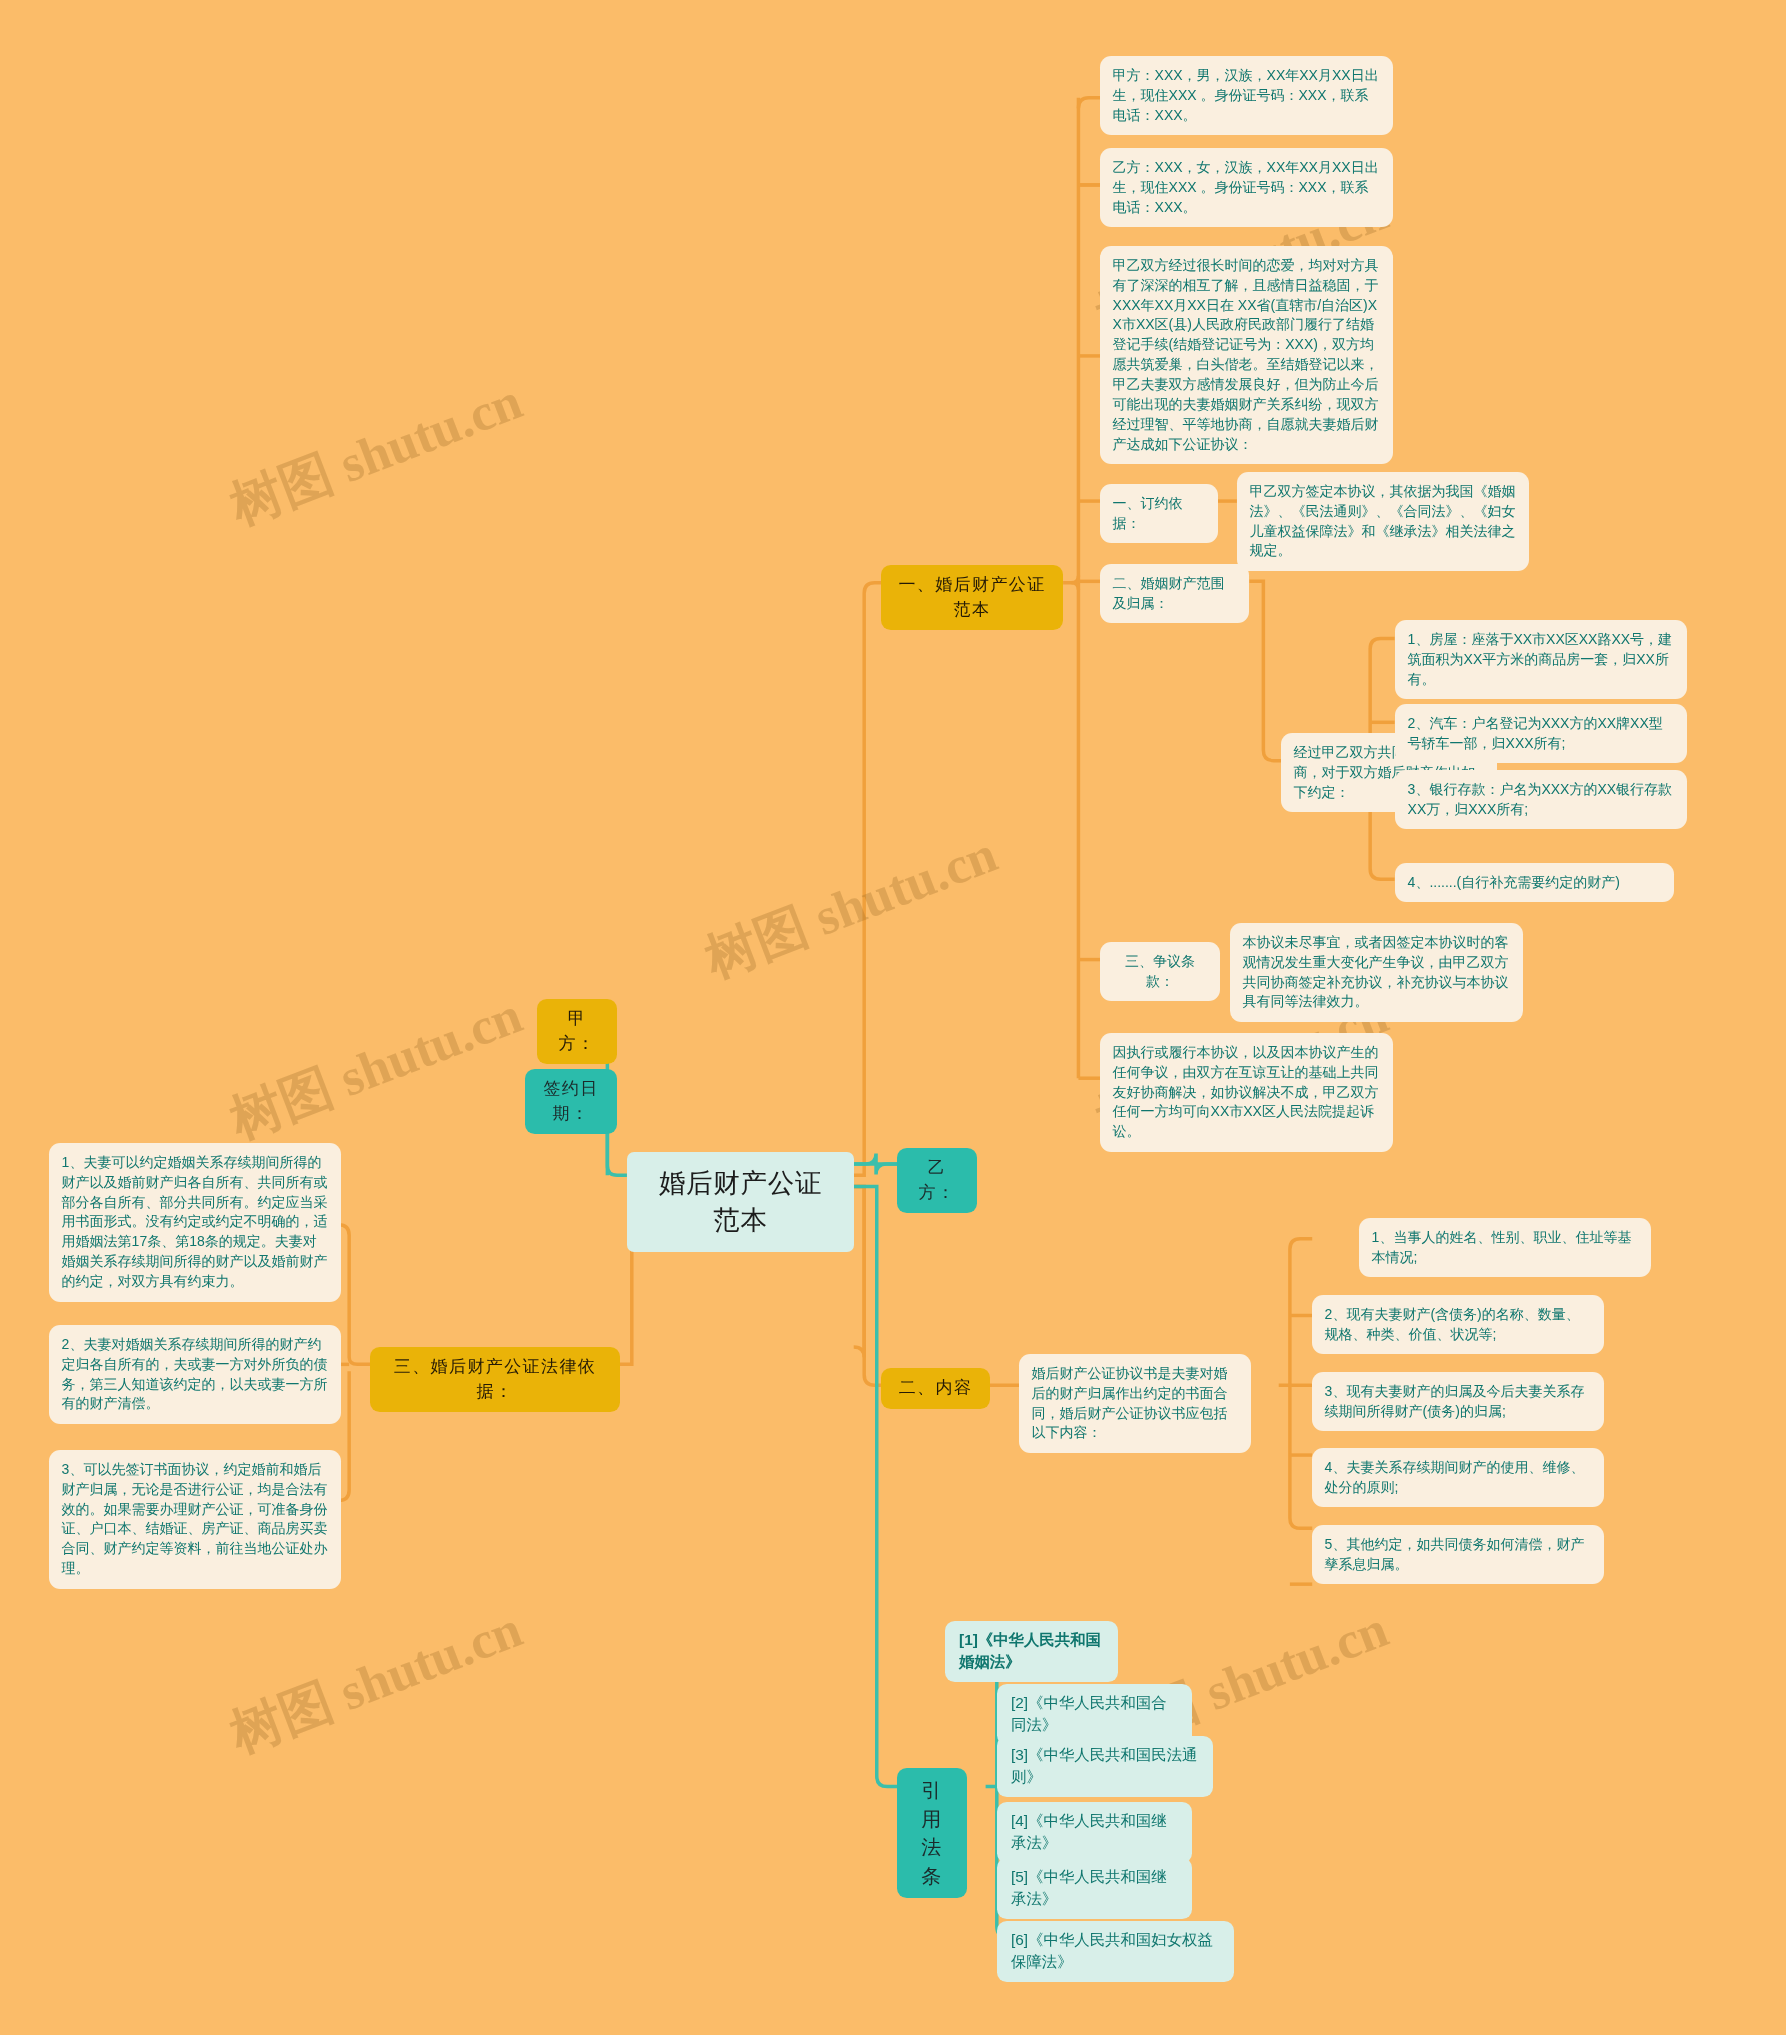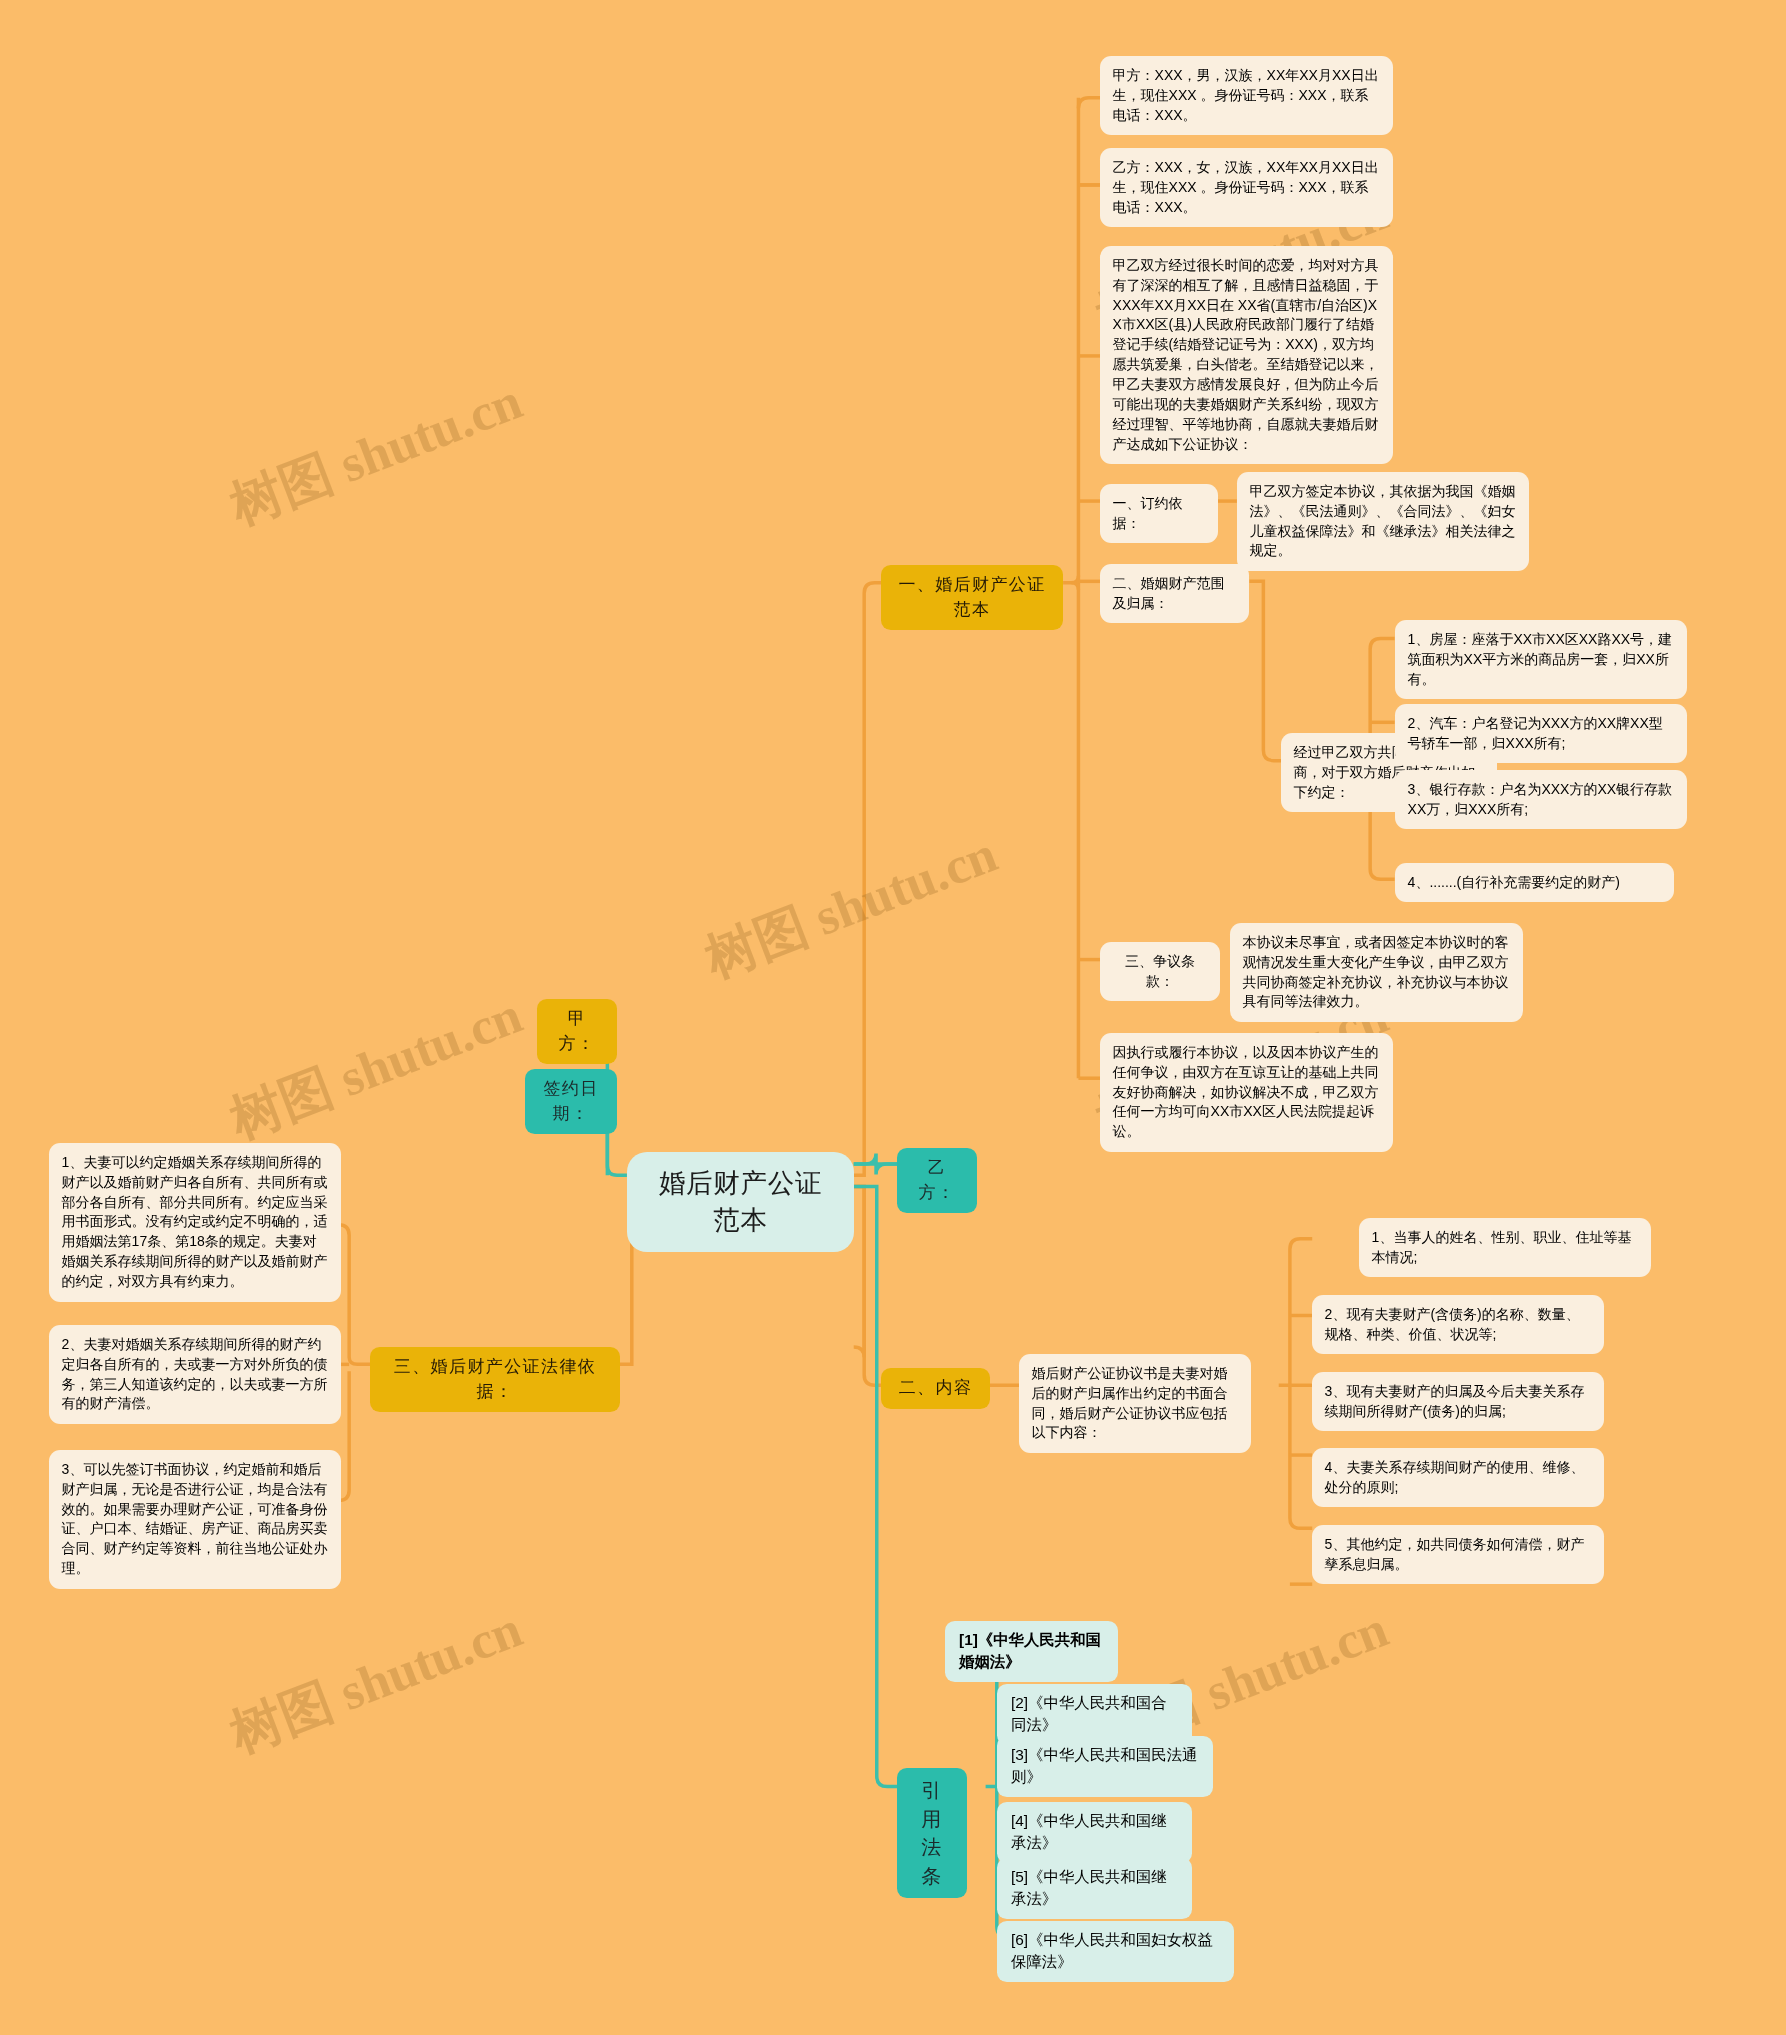--- a/index.html
+++ b/index.html
@@ -10,21 +10,21 @@
     overflow:hidden;
     position:relative;
   }
   #canvas{position:absolute;left:0;top:0;width:1787px;height:2035px;}
   svg#links{position:absolute;left:0;top:0;width:1787px;height:2035px;pointer-events:none;}
 
   .node{
     position:absolute;
     box-sizing:border-box;
     border-radius:9.8px;
-    color:#000000;
+    color:#0f766e;
     line-height:1.42;
     white-space:pre-wrap;
     word-break:break-all;
     z-index:3;
   }
   
   .card{
     background:#faefdf;
     font-size:14px;
     padding:9.8px 12.6px;
@@ -52,21 +52,21 @@
     font-size:18px;
     padding:8.4px 15.4px;
     border-radius:9.8px;
     color:#241a06;
     letter-spacing:1.4px;
   }
   .root{
     background:#d8efe9;
     font-size:26.5px;
     padding:12.6px 21px;
-    border-radius:20px;
+    border-radius:7px;
     letter-spacing:0.7px;
     color:#1c1c1c;
   }
 
   
   .wm{
     position:absolute;
     color:rgba(160,110,40,.30);
     font-family:"Liberation Serif","DejaVu Serif",serif;
     font-size:52px;

